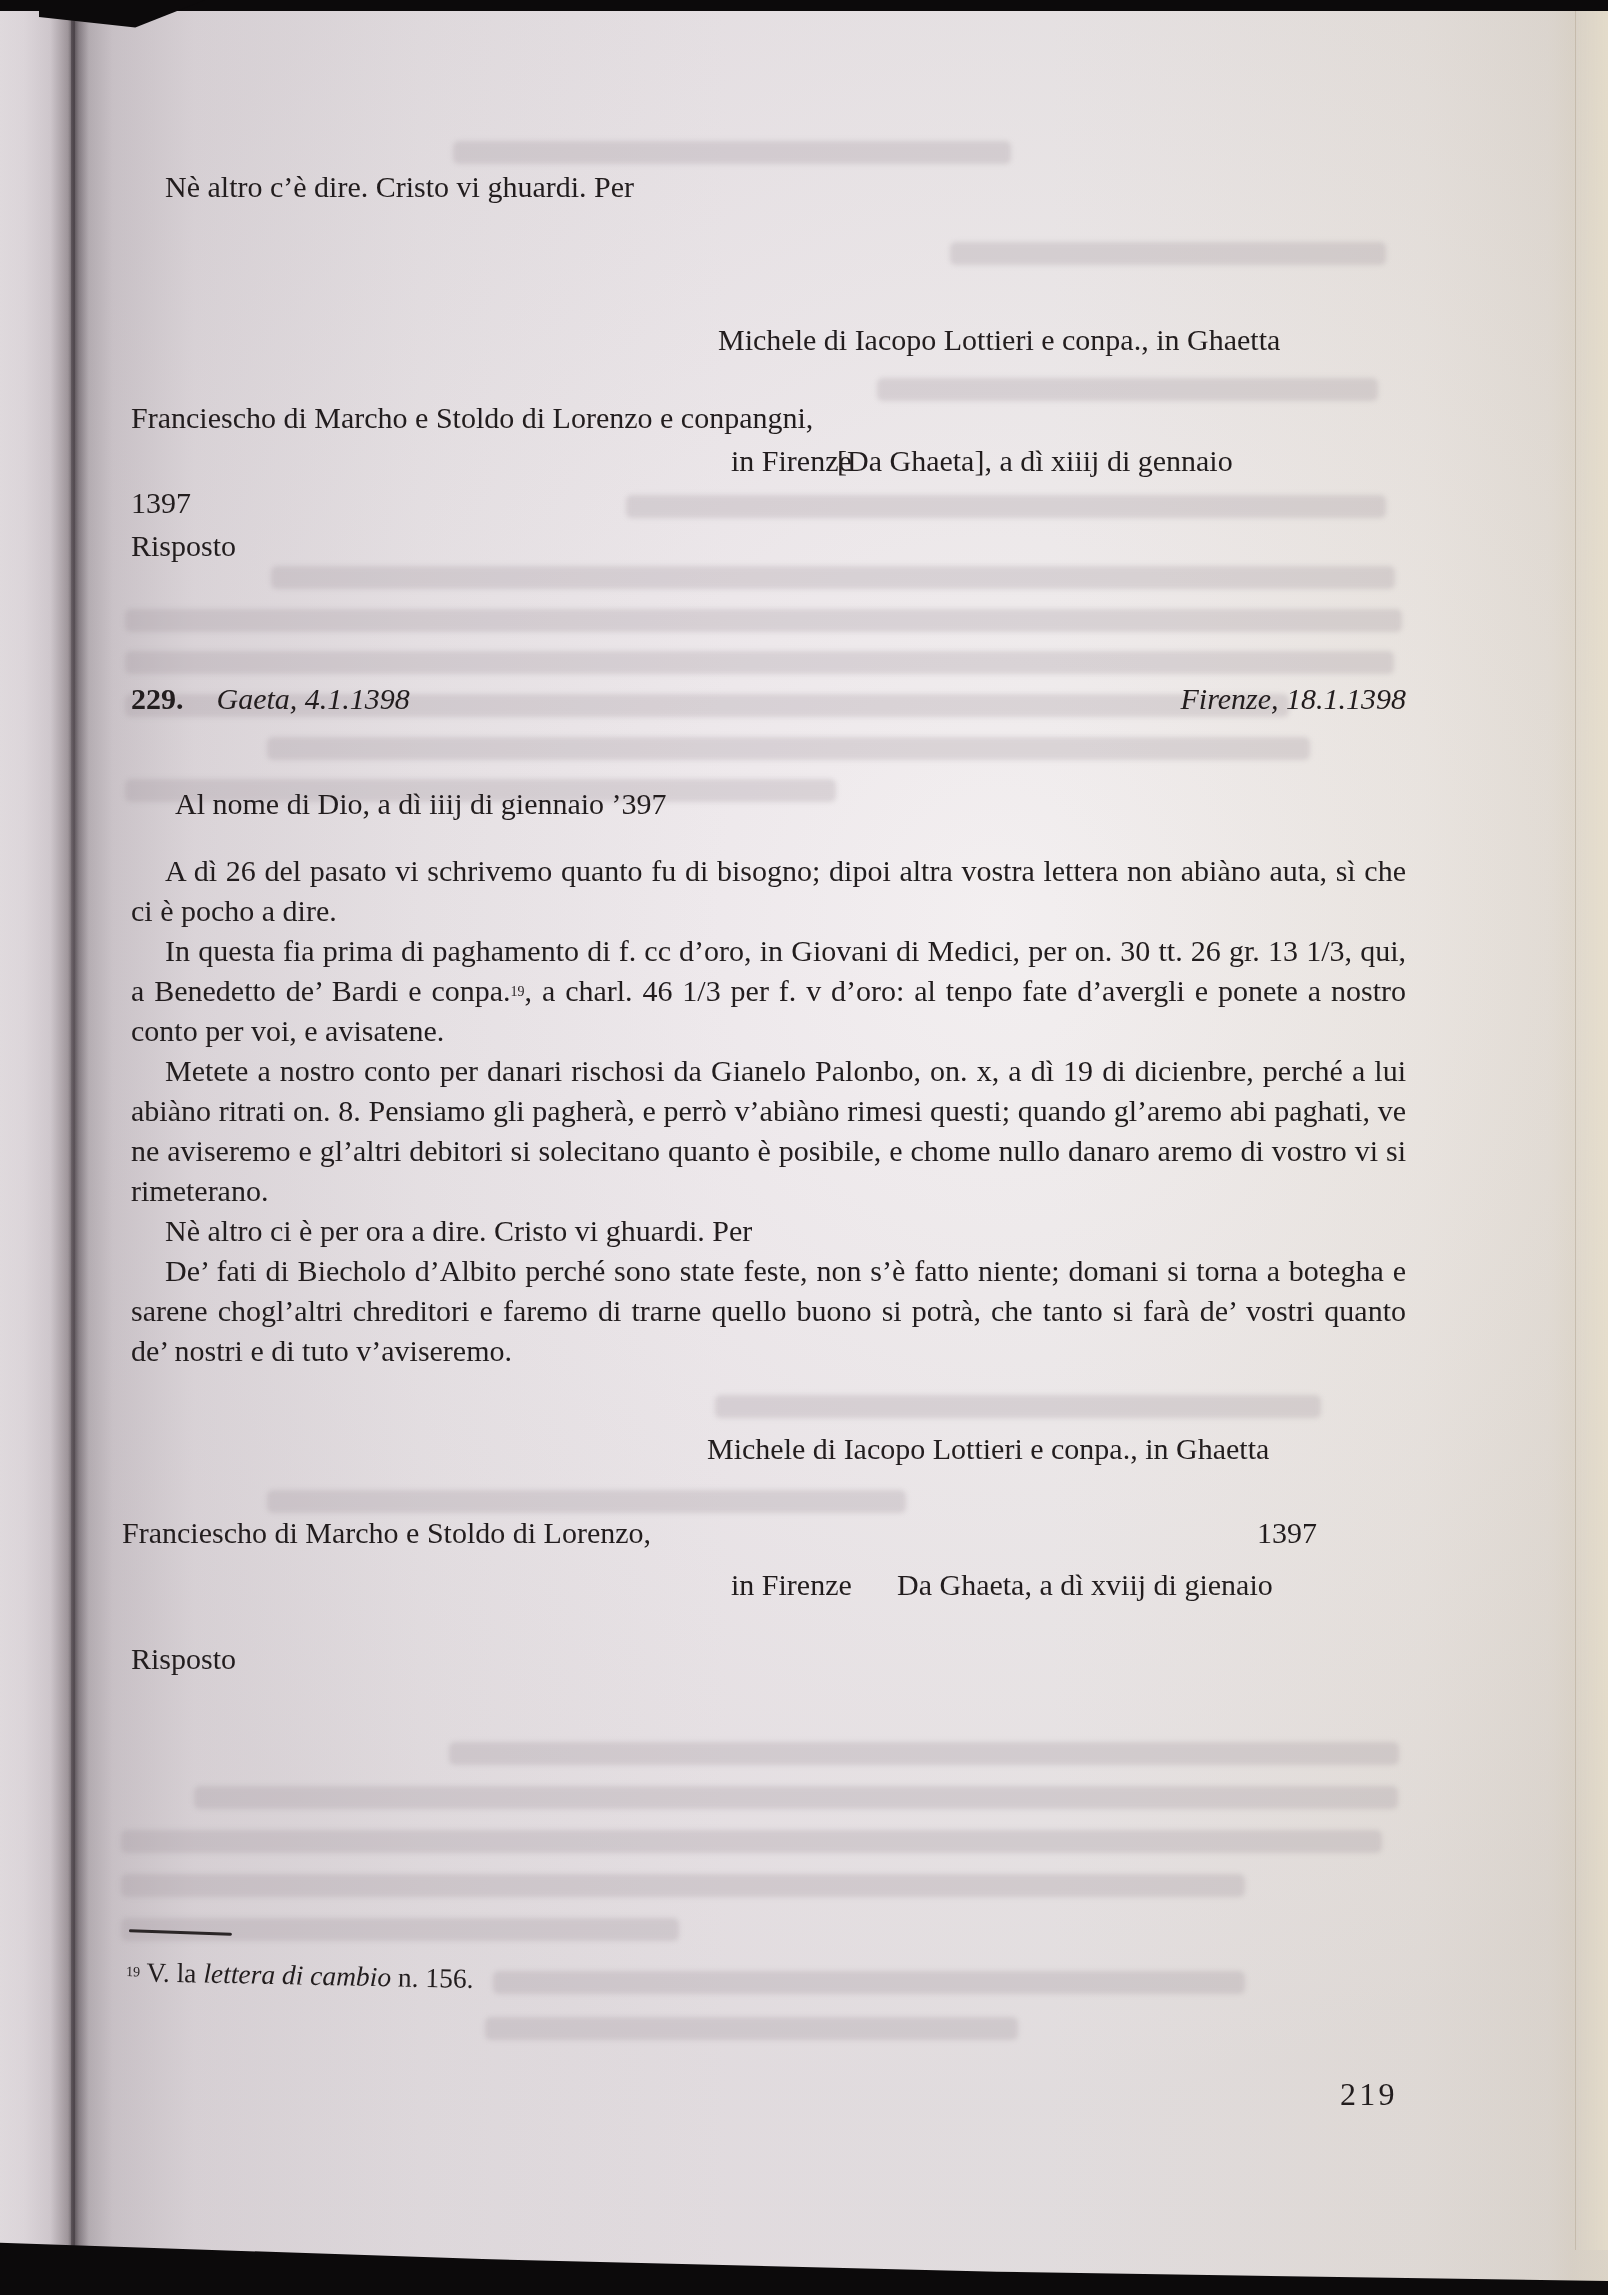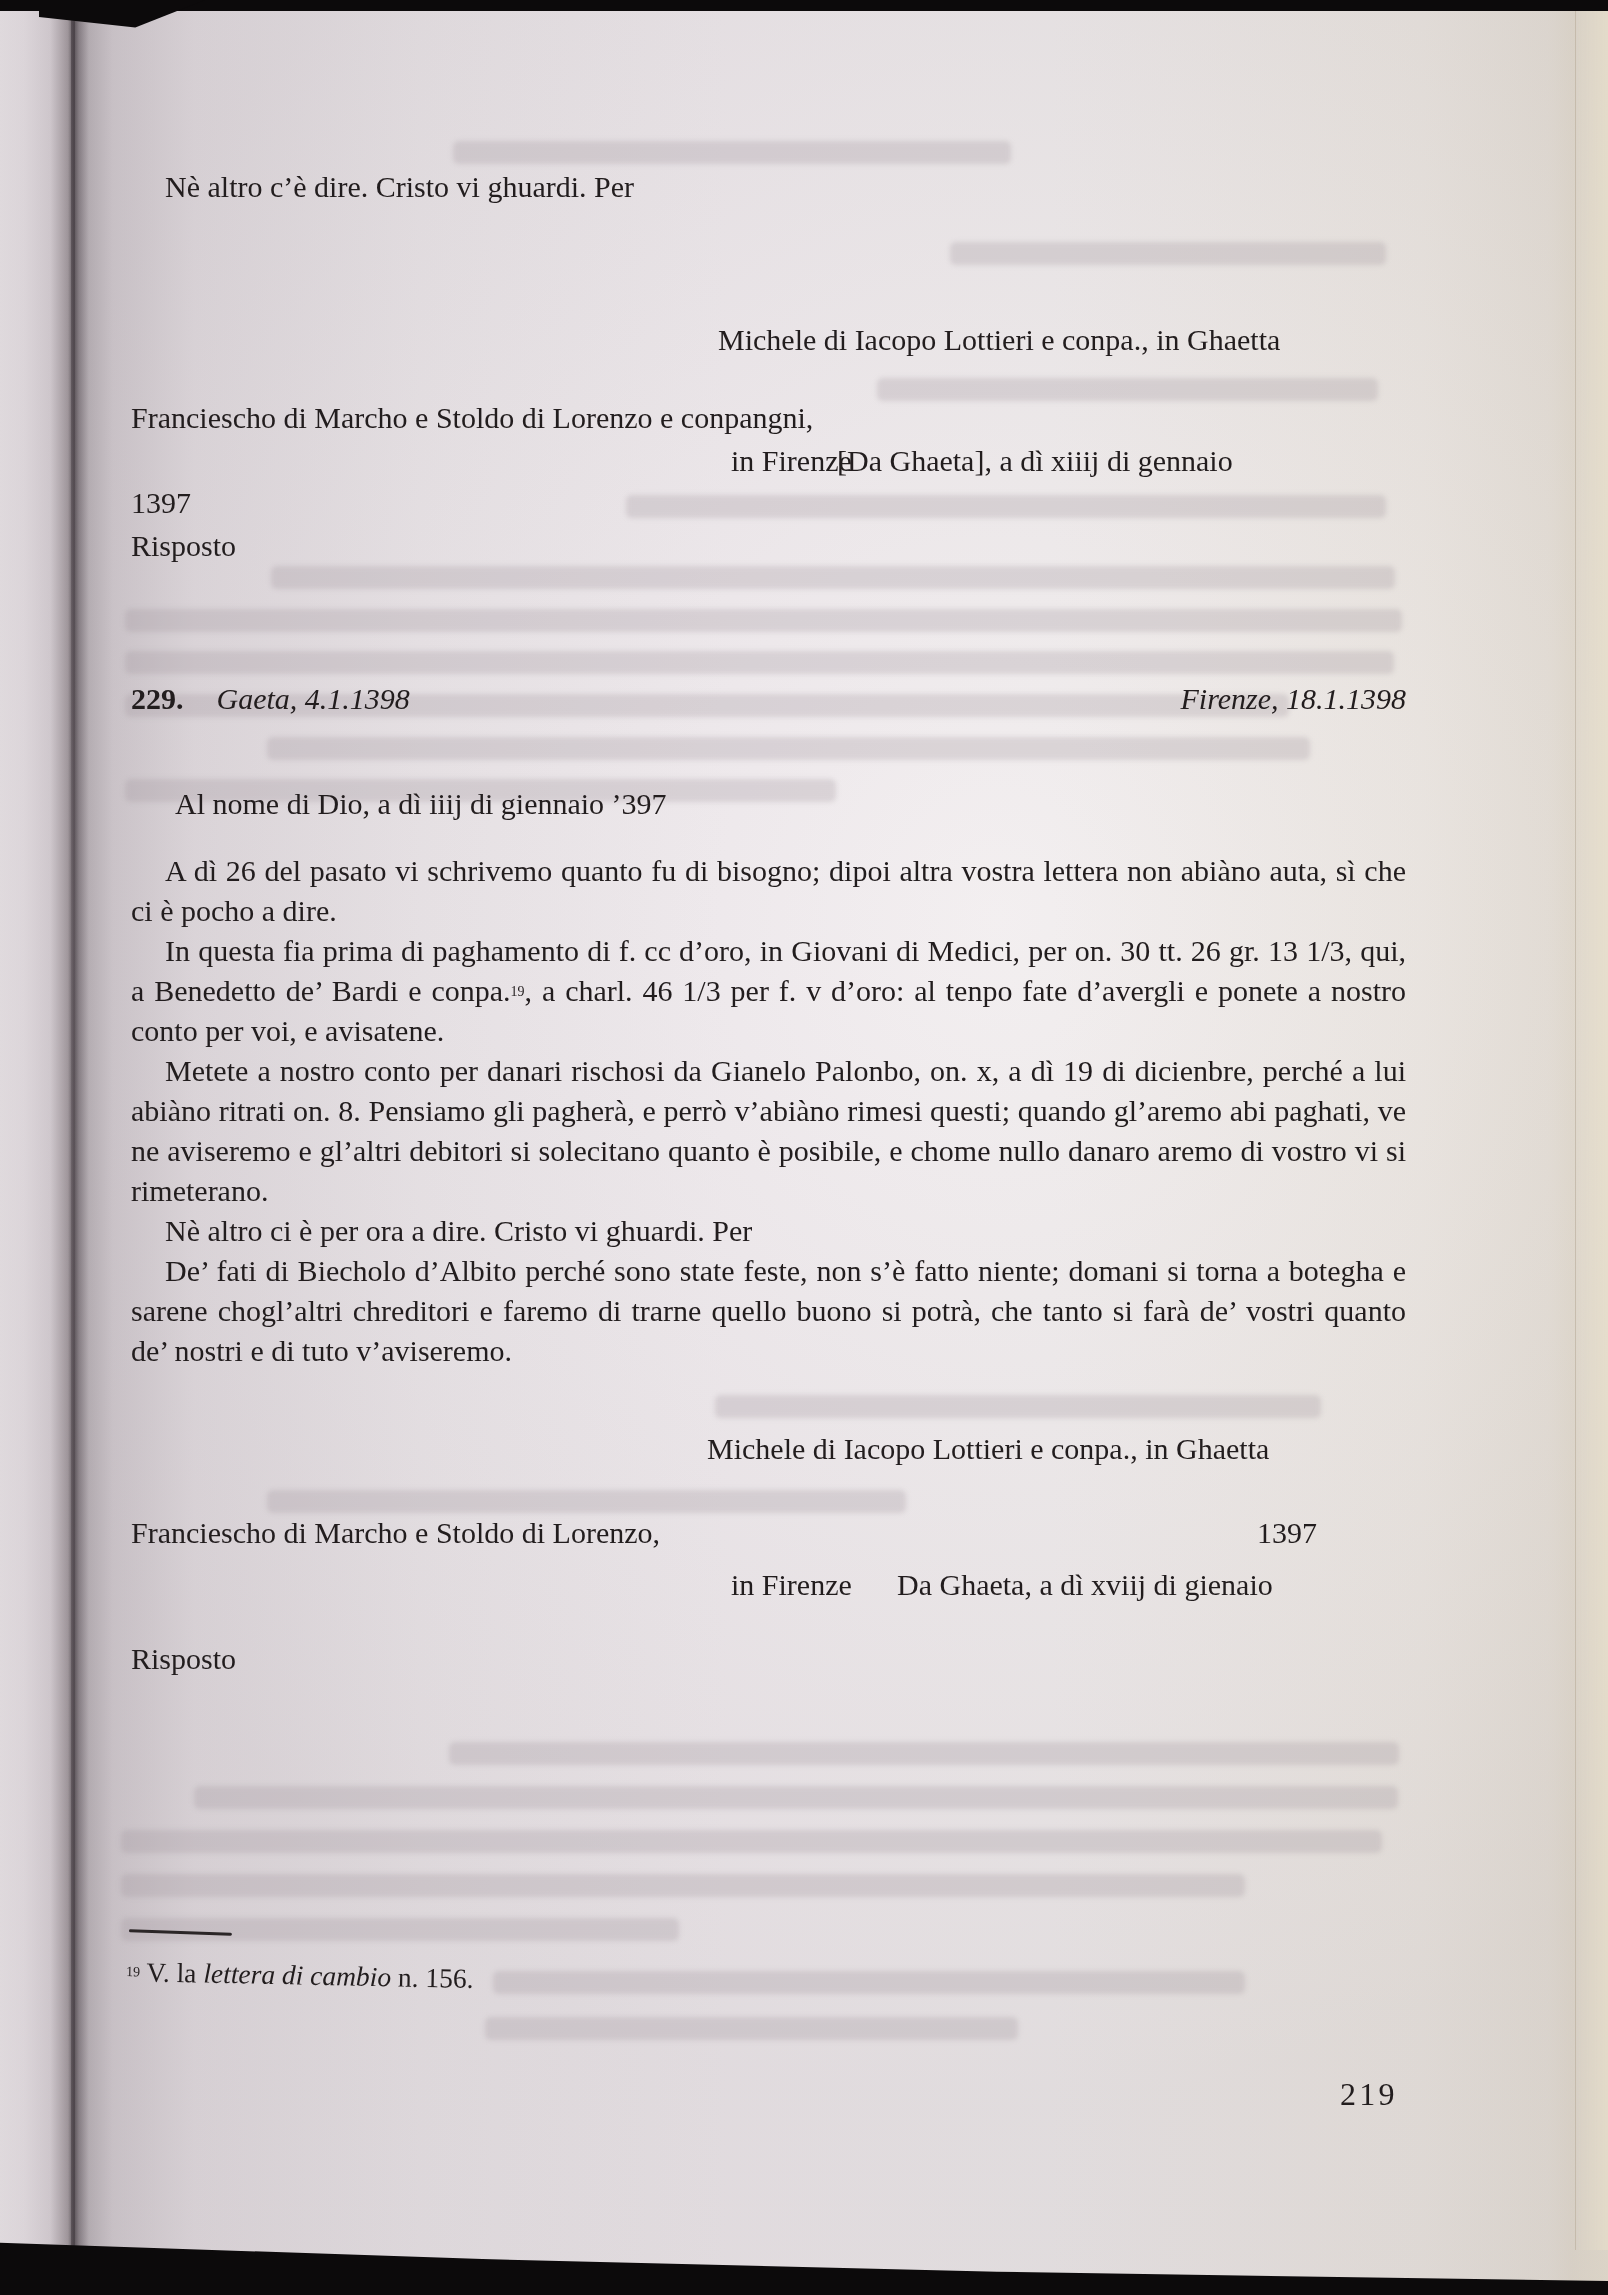--- a/index.html
+++ b/index.html
@@ -99,21 +99,21 @@
   <div class="txt" style="top:851px;left:131px;width:1275px;">
       <p class="para">A dì 26 del pasato vi schrivemo quanto fu di bisogno; dipoi altra vostra lettera non abiàno auta, sì che ci è pocho a dire.</p>
       <p class="para">In questa fia prima di paghamento di f. cc d’oro, in Giovani di Medici, per on. 30 tt. 26 gr. 13 1/3, qui, a Benedetto de’ Bardi e conpa.<sup>19</sup>, a charl. 46 1/3 per f. v d’oro: al tenpo fate d’avergli e ponete a nostro conto per voi, e avisatene.</p>
       <p class="para">Metete a nostro conto per danari rischosi da Gianelo Palonbo, on. x, a dì 19 di dicienbre, perché a lui abiàno ritrati on. 8. Pensiamo gli pagherà, e perrò v’abiàno rimesi questi; quando gl’aremo abi paghati, ve ne aviseremo e gl’altri debitori si solecitano quanto è posibile, e chome nullo danaro aremo di vostro vi si rimeterano.</p>
       <p class="para" style="text-align: left;">Nè altro ci è per ora a dire. Cristo vi ghuardi. Per</p>
       <p class="para">De’ fati di Biecholo d’Albito perché sono state feste, non s’è fatto niente; domani si torna a botegha e sarene chogl’altri chreditori e faremo di trarne quello buono si potrà, che tanto si farà de’ vostri quanto de’ nostri e di tuto v’aviseremo.</p>
     </div>
 
   <div class="txt" style="top:1429px;left:707px;">Michele di Iacopo Lottieri e conpa., in Ghaetta</div>
 
-  <div class="txt" style="top:1513px;left:131px;">Franciescho di Marcho e Stoldo di Lorenzo,</div>
+  <div class="txt" style="top:1513px;left:122px;">Franciescho di Marcho e Stoldo di Lorenzo,</div>
   <div class="txt" style="top:1513px;left:1257px;">1397</div>
   <div class="txt" style="top:1565px;left:731px;">in Firenze</div>
   <div class="txt" style="top:1565px;left:897px;">Da Ghaeta, a dì xviij di gienaio</div>
   <div class="txt" style="top:1639px;left:131px;">Risposto</div>
 
   <div class="txt" id="footnote-block" style="top:1930px;left:127px;width:727px;">
     <div id="footnote-rule"></div>
     <div id="footnote-text">
       <sup>19</sup>
       <span>V. la </span><span class="italic">lettera di cambio</span><span> n. 156.</span>

